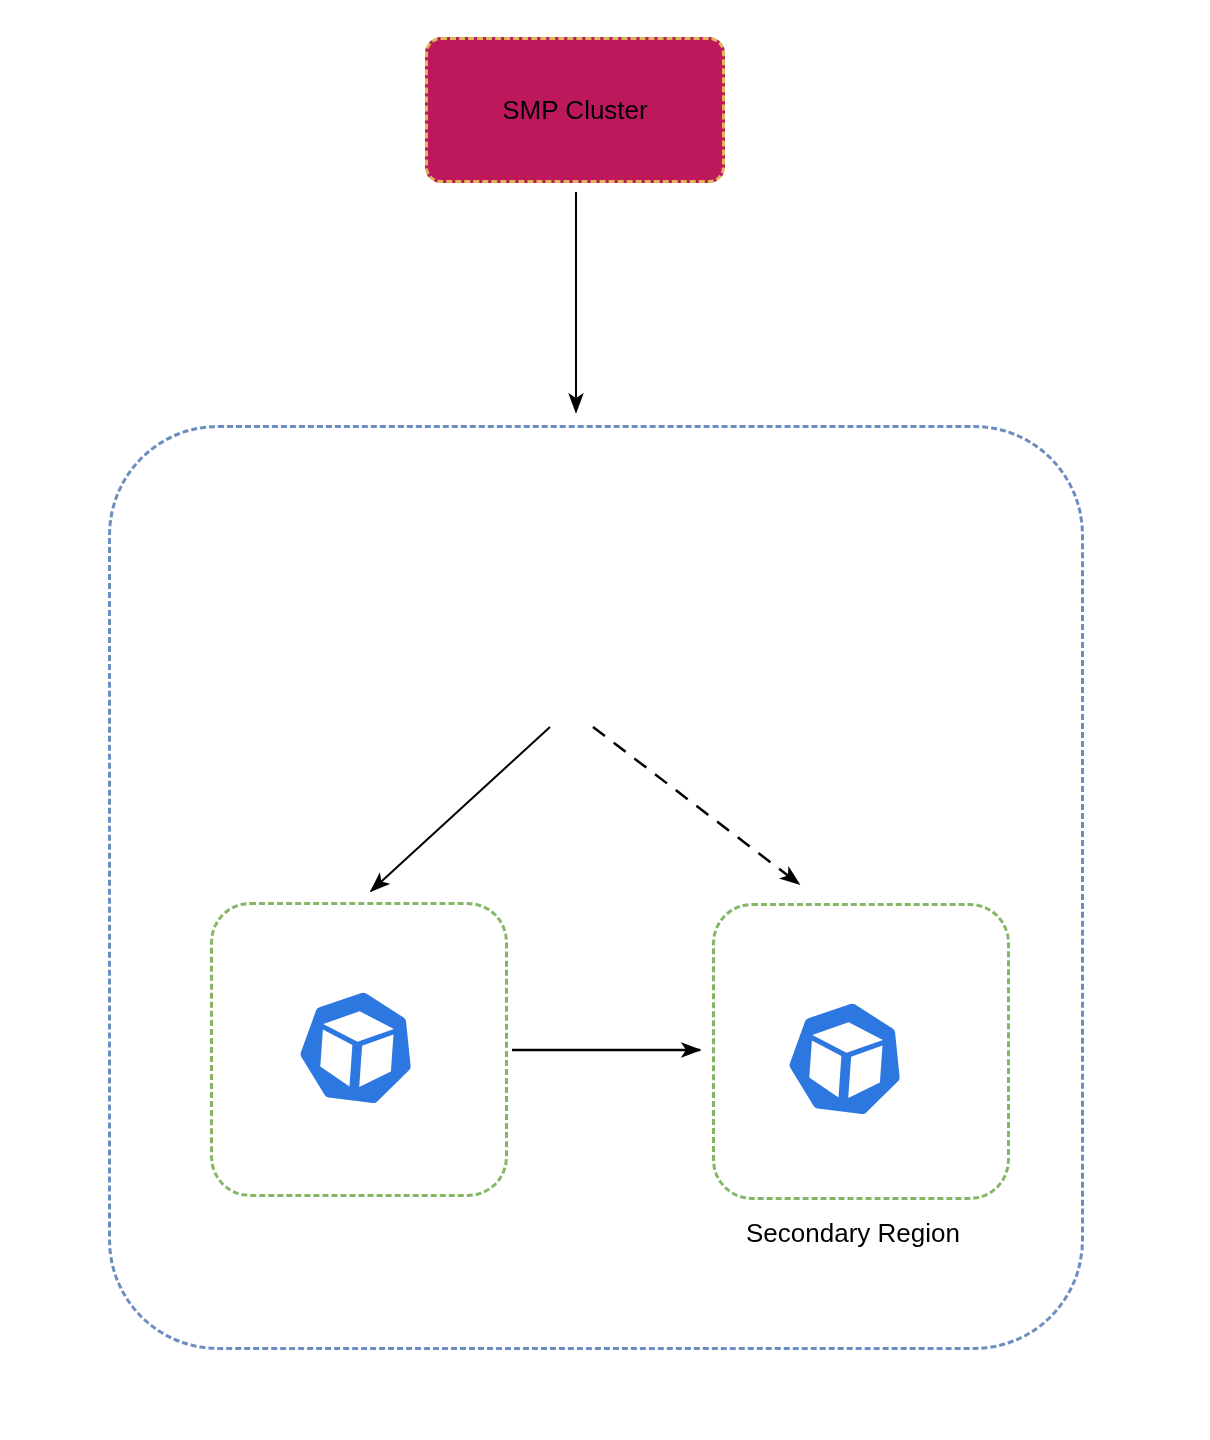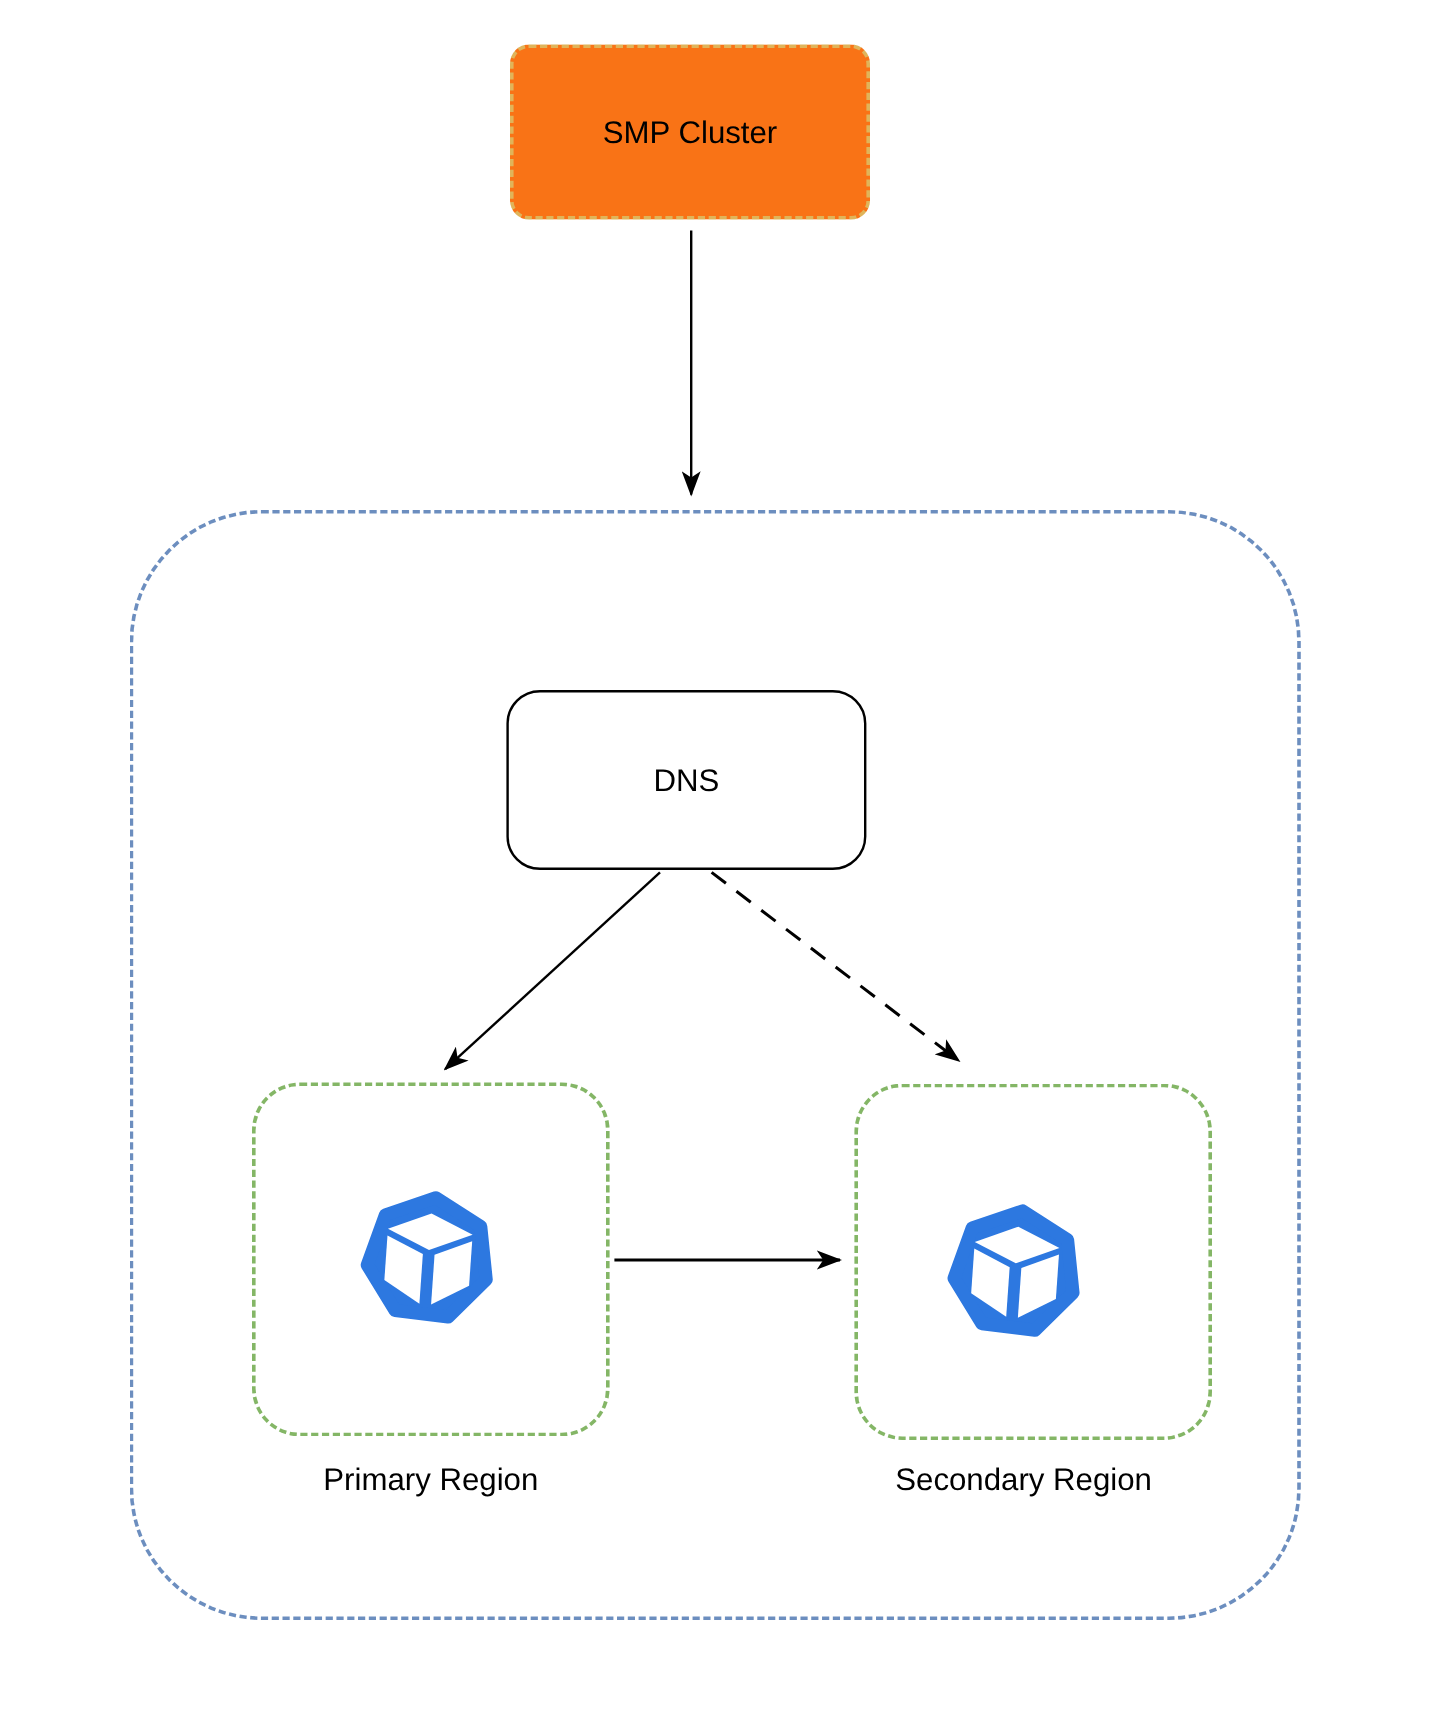--- a/index.html
+++ b/index.html
@@ -21,21 +21,21 @@
     pointer-events: none;
   }
 
   .node {
     position: absolute;
     display: flex;
     align-items: center;
     justify-content: center;
     font-size: 26px;
     color: #000000;
-    background: #f97316;
+    background: #be185d;
   }
 
   .node-smp {
     left: 425px; top: 37px;
     width: 300px; height: 146px;
     border: 3px dashed #e0b45a;
     border-radius: 16px;
   }
 
   .outer-container {
@@ -105,36 +105,32 @@
     <line x1="576" y1="192" x2="576" y2="412" stroke="#000000" stroke-width="2" marker-end="url(#arrowhead)"></line>
     <line x1="550" y1="727" x2="371" y2="891" stroke="#000000" stroke-width="2" marker-end="url(#arrowhead)"></line>
     <line x1="593" y1="727" x2="799" y2="884" stroke="#000000" stroke-width="2.5" stroke-dasharray="15 11" marker-end="url(#arrowhead)"></line>
     <line x1="512" y1="1050" x2="700" y2="1050" stroke="#000000" stroke-width="2.5" marker-end="url(#arrowhead)"></line>
   </svg>
 
   <div class="node node-smp">
     <span>SMP Cluster</span>
   </div>
 
-  <div class="node node-dns">
-    <span>DNS</span>
-  </div>
 
   <div class="region-box region-primary"></div>
   <svg class="region-icon icon-primary" viewBox="0 0 100 100">
     <g transform="rotate(7 50 50)">
       <polygon points="50,8 17.2,23.8 9.1,59.3 31.8,87.8 68.2,87.8 90.9,59.3 82.8,23.8" fill="#2d78e0" stroke="#2d78e0" stroke-width="9" stroke-linejoin="round"></polygon>
       <g transform="rotate(-3 50 50)">
         <polygon points="50,19 79,31.5 50,44 21,31.5" fill="#ffffff"></polygon>
         <polygon points="21,36 46,47 46,81 21,66.5" fill="#ffffff"></polygon>
         <polygon points="79,36 54,47 54,81 79,66.5" fill="#ffffff"></polygon>
       </g>
     </g>
   </svg>
-  <div class="region-label label-primary">Primary Region</div>
 
   <div class="region-box region-secondary"></div>
   <svg class="region-icon icon-secondary" viewBox="0 0 100 100">
     <g transform="rotate(7 50 50)">
       <polygon points="50,8 17.2,23.8 9.1,59.3 31.8,87.8 68.2,87.8 90.9,59.3 82.8,23.8" fill="#2d78e0" stroke="#2d78e0" stroke-width="9" stroke-linejoin="round"></polygon>
       <g transform="rotate(-3 50 50)">
         <polygon points="50,19 79,31.5 50,44 21,31.5" fill="#ffffff"></polygon>
         <polygon points="21,36 46,47 46,81 21,66.5" fill="#ffffff"></polygon>
         <polygon points="79,36 54,47 54,81 79,66.5" fill="#ffffff"></polygon>
       </g>

